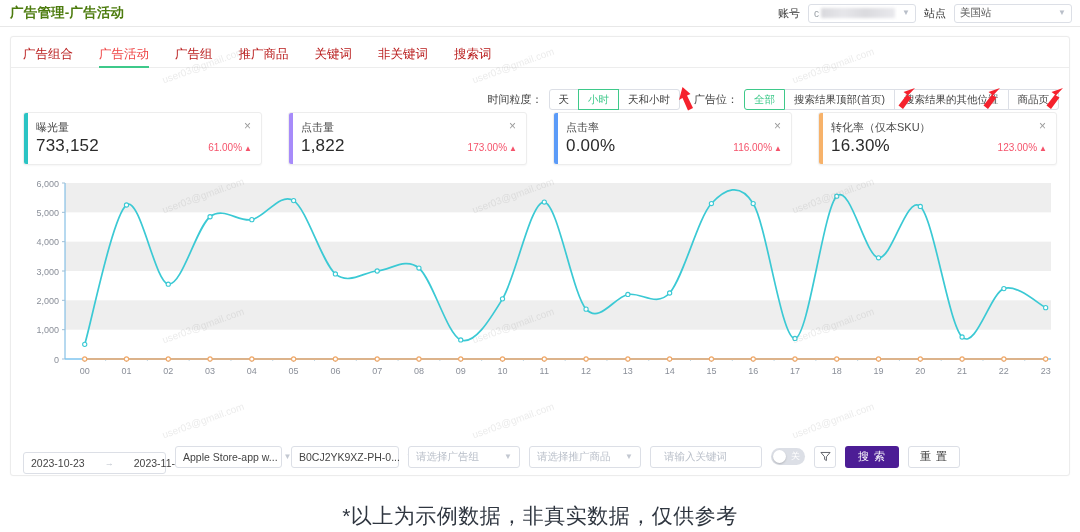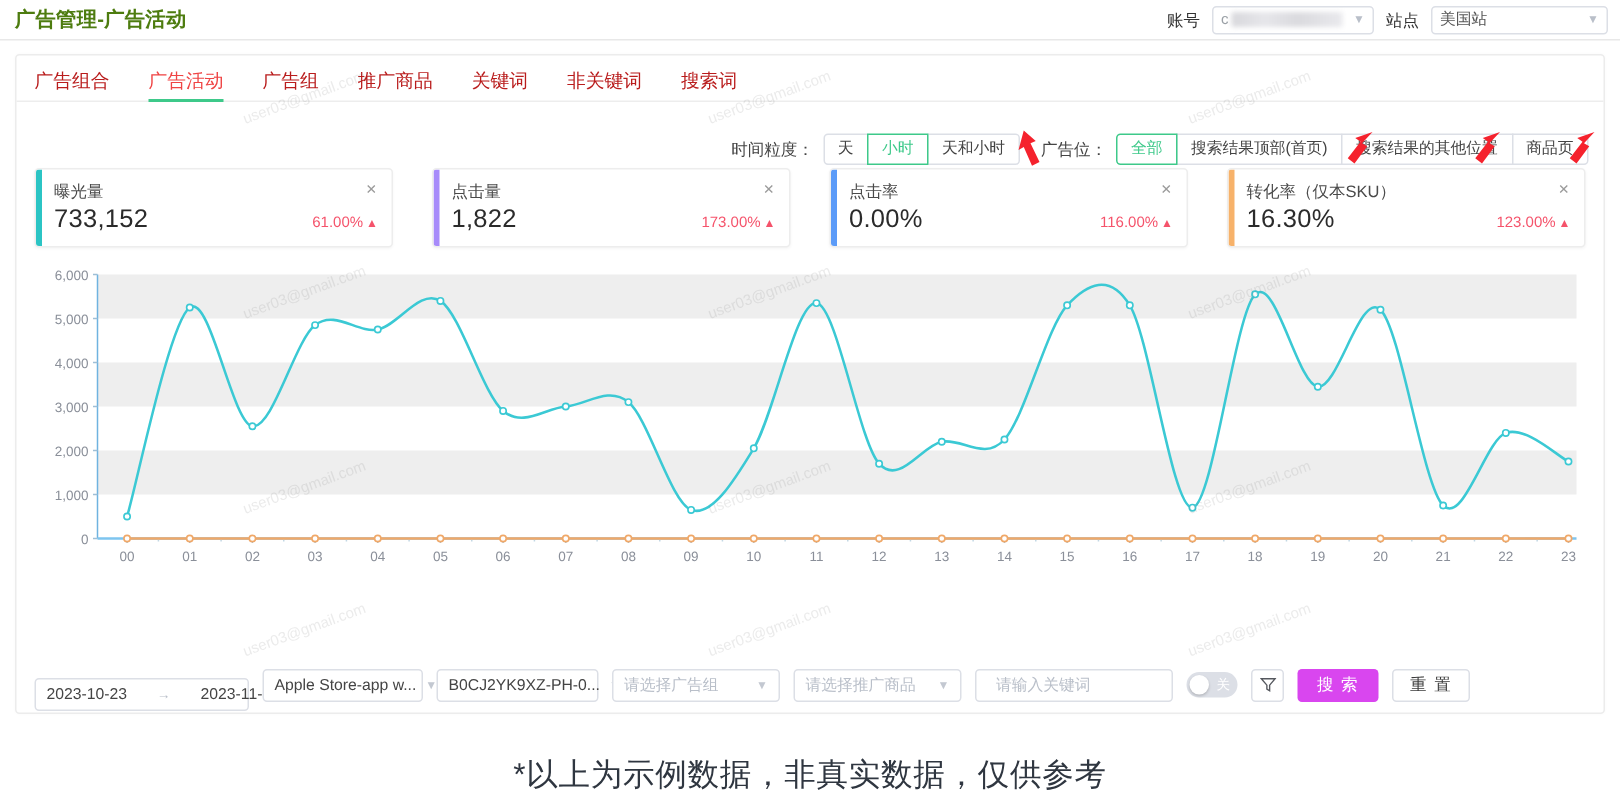--- a/index.html
+++ b/index.html
@@ -203,21 +203,21 @@
   }
   .fb-field .caret { margin-left: auto; color: #c3c8d1; font-size: 8px; padding-left: 6px; }
   .fb-field.placeholder { color: #b9bfc9; }
   .daterange { width: 143px; gap: 20px; margin-top: 12px; }
   .daterange .arrow { color: #b9bfc9; font-size: 9px; }
   .daterange .cal { margin-left: auto; color: #c3c8d1; font-size: 10px; }
   .sel-app { width: 107px; }
   .sel-sku { width: 108px; }
   .sel-group { width: 112px; }
   .sel-product { width: 112px; }
-  .kw-input { width: 132px; padding-left: 13px; }
+  .kw-input { width: 112px; padding-left: 13px; }
 
   .toggle {
     width: 34px; height: 17px;
     border-radius: 9px;
     background: #dcdfe6;
     position: relative;
     display: flex; align-items: center;
     cursor: pointer;
     flex: none;
   }
@@ -232,21 +232,21 @@
   }
   .icon-btn {
     width: 22px; height: 22px;
     border: 1px solid #dcdfe6; border-radius: 3px;
     background: #fff;
     display: flex; align-items: center; justify-content: center;
     cursor: pointer; flex: none;
   }
   .btn-search {
     height: 22px; padding: 0 13px;
-    background: #d946ef; color: #fff;
+    background: #4c1d95; color: #fff;
     border: none; border-radius: 3px;
     font-size: 11px; letter-spacing: 1px;
     display: flex; align-items: center; cursor: pointer;
     font-family: inherit;
   }
   .btn-reset {
     height: 22px; padding: 0 11px;
     background: #fff; color: #3a3a3a;
     border: 1px solid #dcdfe6; border-radius: 3px;
     font-size: 11px; letter-spacing: 1px;

